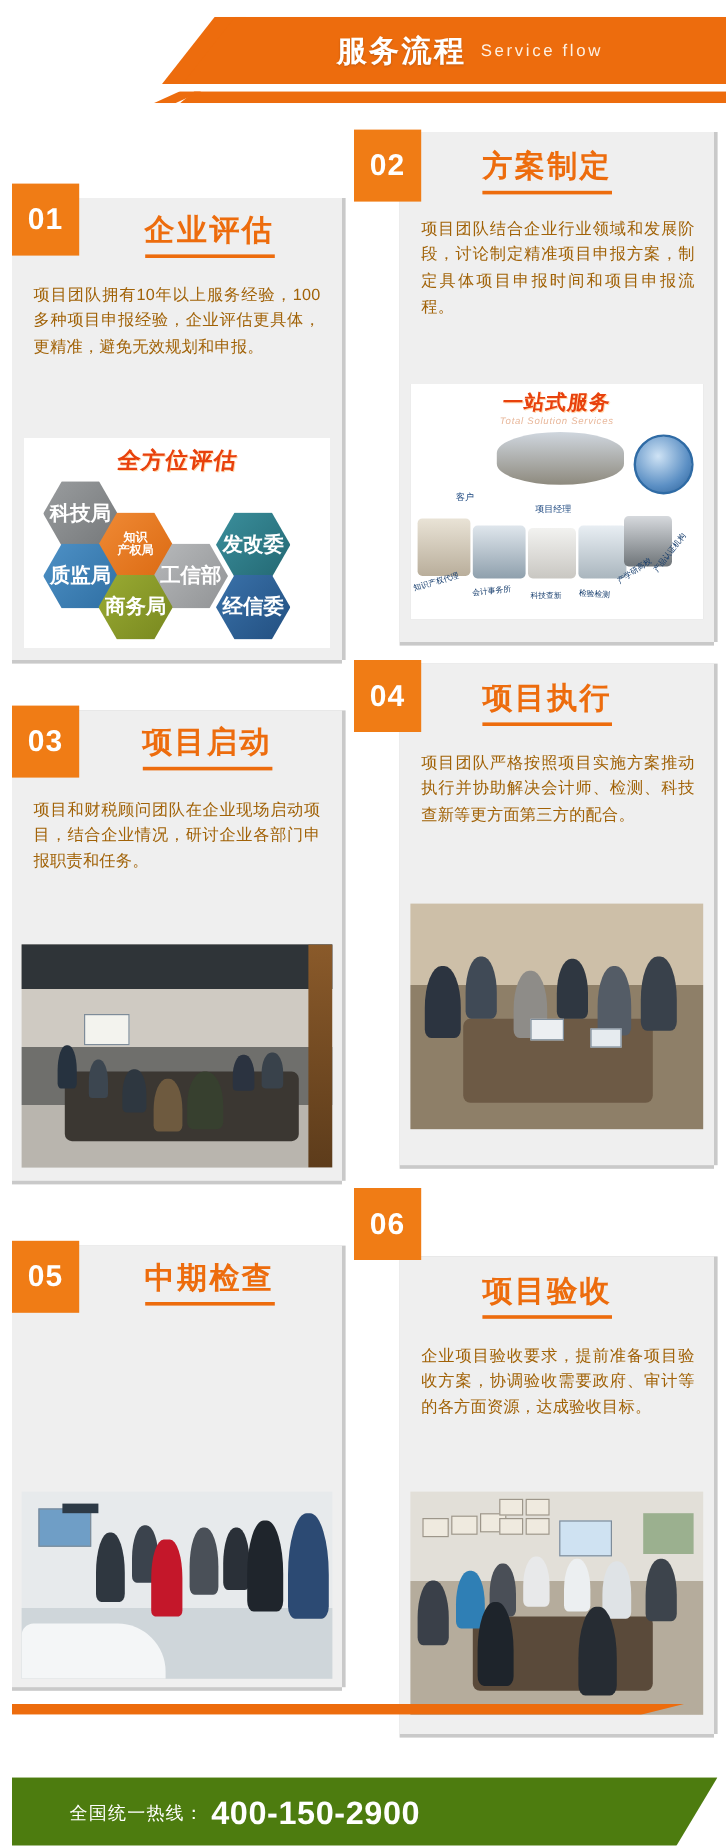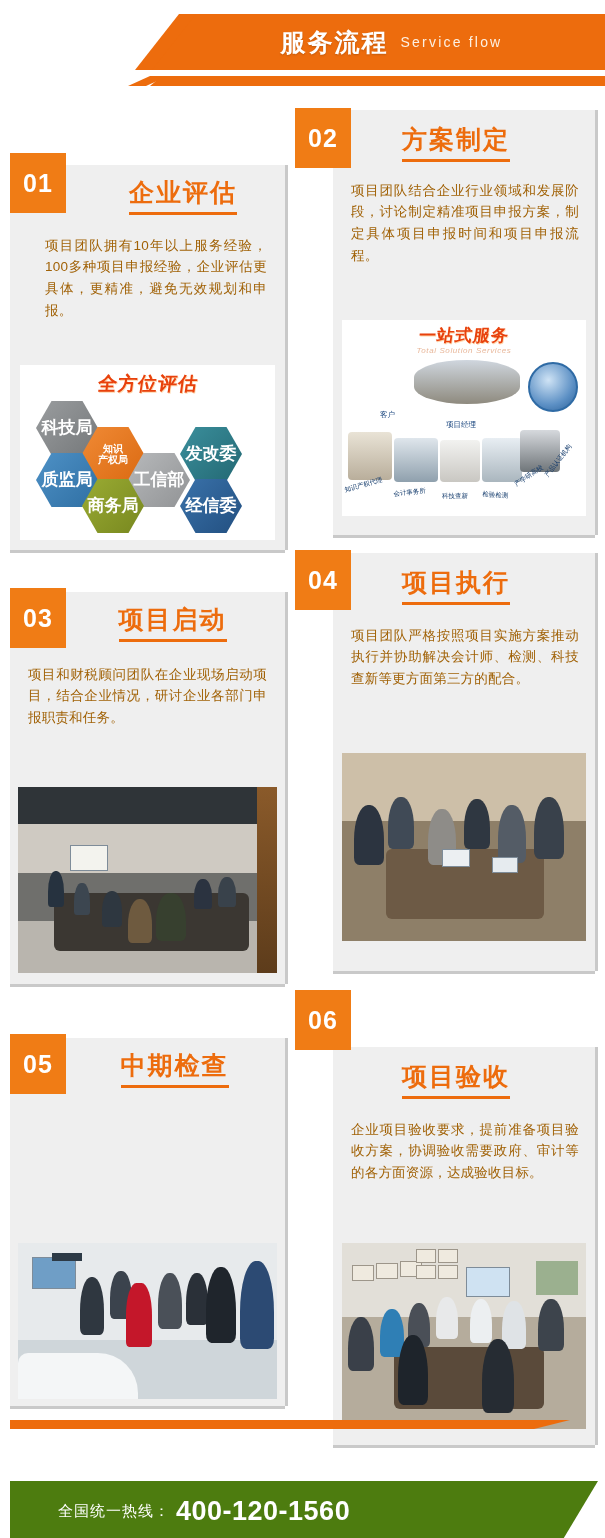--- a/index.html
+++ b/index.html
@@ -151,21 +151,21 @@
       <div class="header-band-inner">
         <span class="header-cn">服务流程</span>
         <span class="header-en">Service flow</span>
       </div>
     </div>
     <div class="header-stripe-tail"></div>
     <div class="header-stripe"></div>
   </div>
 
   <div class="badge" style="left:10px;top:153px;">01</div>
-  <div class="card" style="left:10px;top:165px;width:275px;height:385px;padding-left:17px;">
+  <div class="card" style="left:10px;top:165px;width:275px;height:385px;">
     <div class="title-row" style="margin:14px 16px 0 0;padding-left:70px;">
       <span class="card-title">企业评估</span>
     </div>
     <div class="card-body" style="margin:20px 18px 0 18px;">项目团队拥有10年以上服务经验，100多种项目申报经验，企业评估更具体，更精准，避免无效规划和申报。</div>
     <div class="photo" style="position:absolute;left:10px;top:200px;width:255px;height:175px;">
       <div class="hexwrap">
         <div class="hexttl">全方位评估</div>
 
         <div class="hex" style="left:16px;top:36px;background:linear-gradient(135deg,#9a9d9f,#75787a);">科技局</div>
         <div class="hex" style="left:62px;top:62px;background:linear-gradient(135deg,#f08a35,#db6a12);font-size:10px;">知识<br>产权局</div>
@@ -293,17 +293,17 @@
       <div class="blob" style="left:196px;top:56px;width:26px;height:52px;background:#3d444c;"></div>
       <div class="blob" style="left:56px;top:92px;width:30px;height:70px;background:#1e242b;"></div>
       <div class="blob" style="left:140px;top:96px;width:32px;height:74px;background:#262c33;"></div>
     </div>
   </div>
 
   <div class="footer-stripe"></div>
   <div class="footer-band">
     <div class="footer-inner">
       <span class="footer-label">全国统一热线：</span>
-      <span class="footer-phone">400-120-1560</span>
+      <span class="footer-phone">400-150-2900</span>
     </div>
   </div>
 
 </div>
 
 </body></html>

